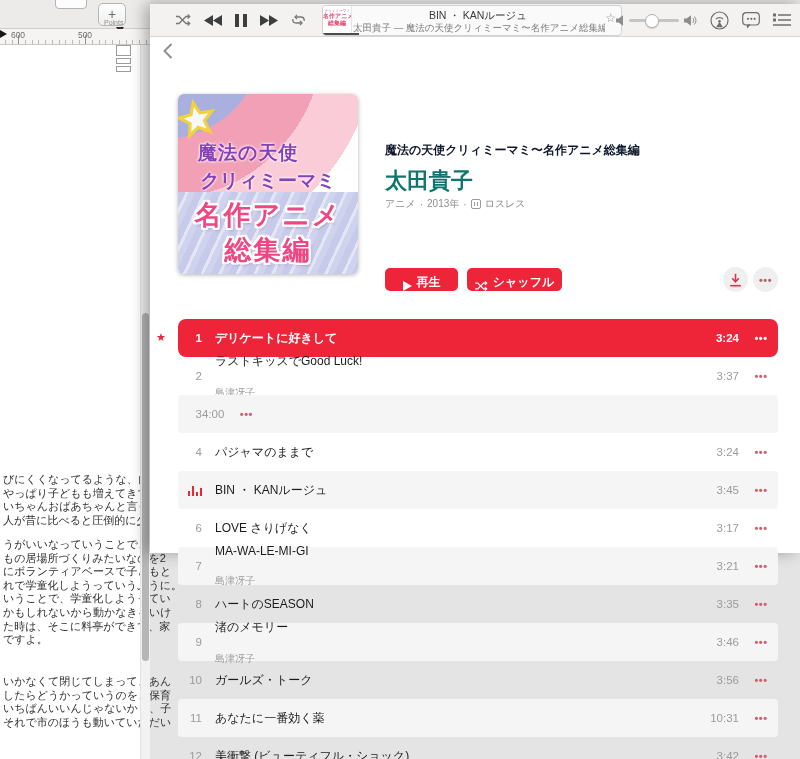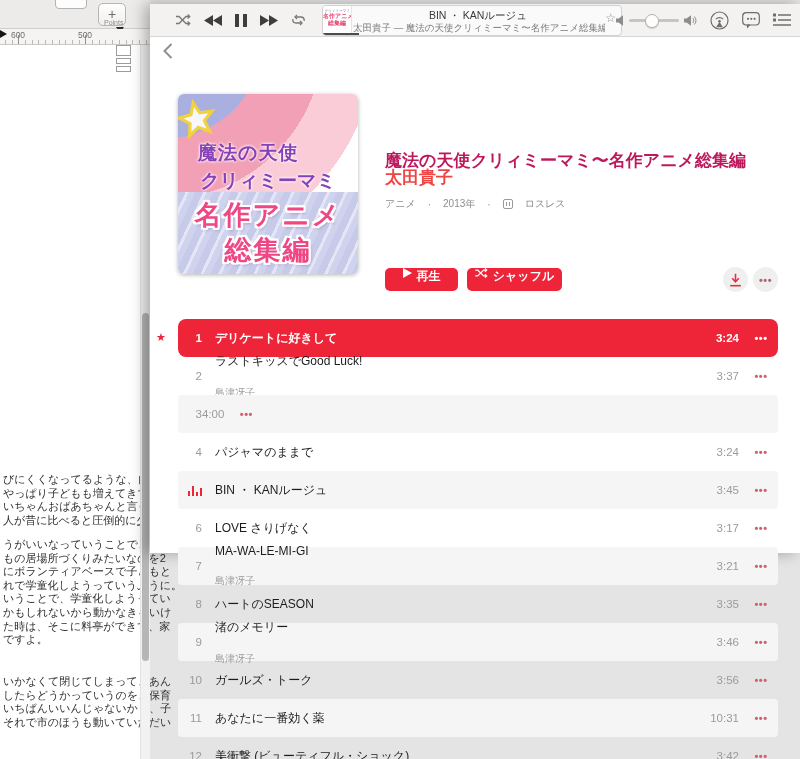--- a/index.html
+++ b/index.html
@@ -58,26 +58,26 @@
   
   .album-art{position:absolute;left:28px;top:90px;width:180px;height:180px;border-radius:6px;overflow:hidden;background:#fff;box-shadow:0 1px 4px rgba(0,0,0,.3);}
   .aa-rainbow{position:absolute;inset:0;background:radial-gradient(circle at -15px -55px,#a9b0df 0 100px,#f2a0b6 100px 160px,#f9ccd7 160px 213px,#ffffff 213px);}
   .aa-star{position:absolute;left:-2px;top:4px;transform:rotate(-12deg);}
   .aa-t1{position:absolute;left:0;width:100%;top:46px;font-size:19px;font-weight:bold;color:#8840b8;letter-spacing:1px;text-shadow:0 0 3px #fff,0 0 3px #fff;margin-left:20px;}
   .aa-t2{position:absolute;left:0;width:100%;top:74px;text-align:center;font-size:19px;font-weight:bold;color:#8840b8;letter-spacing:0px;text-shadow:0 0 3px #fff,0 0 3px #fff;}
   .aa-stripes{position:absolute;left:0;top:98px;width:100%;height:82px;background:repeating-linear-gradient(115deg,#c7cbe9 0 7px,#e4e6f5 7px 10px,#cfd3ed 10px 16px);}
   .aa-b1,.aa-b2{position:absolute;left:0;width:100%;text-align:center;font-weight:bold;color:#ef4784;letter-spacing:2px;
      text-shadow:-2px -2px 0 #fff,2px -2px 0 #fff,-2px 2px 0 #fff,2px 2px 0 #fff,-2px 0 0 #fff,2px 0 0 #fff,0 -2px 0 #fff,0 2px 0 #fff,2px 3px 3px rgba(90,60,130,.35);}
   .aa-b1{top:103px;font-size:27px;} .aa-b2{top:138px;font-size:27px;}
-  .album-title{position:absolute;left:235px;top:138px;font-size:17px;font-weight:bold;color:#be185d;white-space:nowrap;margin-top:7px;}
-  .album-artist{position:absolute;left:235px;top:162px;font-size:17px;font-weight:600;color:#ef4444;white-space:nowrap;cursor:pointer;}
-  .album-meta{position:absolute;left:235px;top:193px;font-size:10px;color:#8e8e8e;display:flex;align-items:center;gap:12px;}
+  .album-title{position:absolute;left:235px;top:138px;font-size:12px;font-weight:bold;color:#0f172a;white-space:nowrap;}
+  .album-artist{position:absolute;left:235px;top:162px;font-size:22px;font-weight:600;color:#0f766e;white-space:nowrap;cursor:pointer;}
+  .album-meta{position:absolute;left:235px;top:193px;font-size:10px;color:#8e8e8e;display:flex;align-items:center;gap:4px;}
   .lossless-badge{display:inline-block;width:8px;height:8px;border:1px solid #9a9a9a;border-radius:2px;
      background:repeating-linear-gradient(to right,transparent 0 1px,#9a9a9a 1px 2px,transparent 2px 3px);background-size:6px 4px;background-position:1px 2px;background-repeat:no-repeat;}
-  .btn-red{position:absolute;top:264px;height:23px;border-radius:5px;background:var(--red);color:#fff;display:flex;align-items:flex-start;justify-content:center;gap:5px;font-size:12px;font-weight:bold;cursor:pointer;}
+  .btn-red{position:absolute;top:264px;height:23px;border-radius:5px;background:var(--red);color:#fff;display:flex;align-items:flex-end;justify-content:center;gap:5px;font-size:12px;font-weight:bold;cursor:pointer;}
   .btn-play{left:235px;width:73px;} .btn-shuffle{left:317px;width:95px;}
   .circle-btn{position:absolute;top:263px;width:25px;height:25px;border-radius:50%;background:#efefef;display:flex;align-items:center;justify-content:center;cursor:pointer;}
   .cb-download{left:573px;} .cb-more{left:603px;color:#b4656e;font-size:11px;font-weight:bold;letter-spacing:.5px;}
   
   .tracklist{position:absolute;left:28px;top:315px;width:600px;}
   .track-row{position:relative;height:38px;display:flex;align-items:center;padding:0 4px 0 8px;box-sizing:border-box;border-radius:4px;cursor:default;}
   .track-row.stripe{background:#f5f5f6;}
   .track-row.selected{background:var(--red);border-radius:8px;}
   .t-num{width:16px;flex:none;text-align:right;font-size:11.5px;color:#9b9b9b;}
   .selected .t-num{color:#fff;font-weight:bold;}

